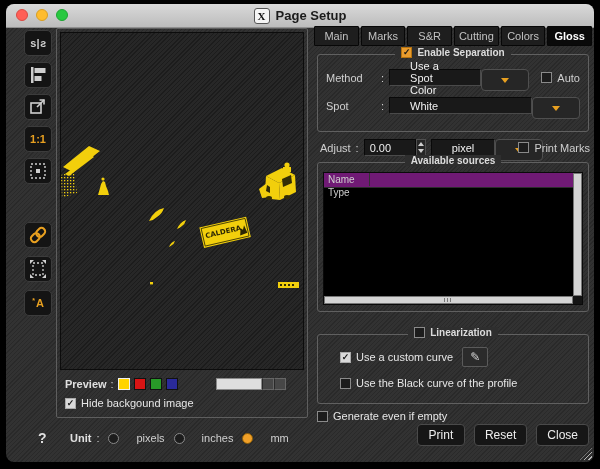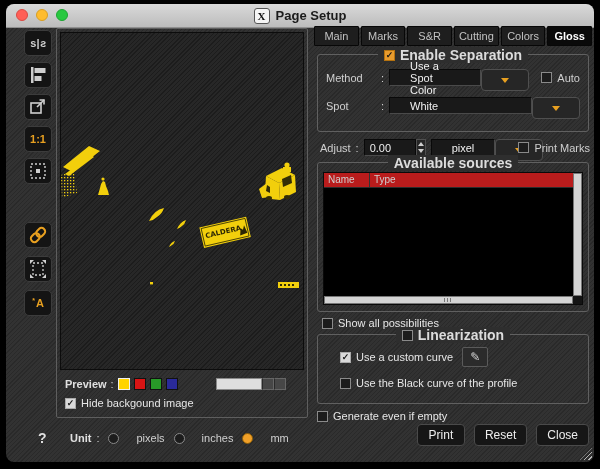--- a/index.html
+++ b/index.html
@@ -53,41 +53,41 @@
   .lbl{font-size:11px;color:#cfcfcf;}
   .lbl.bright{color:#e6e6e6;}
   
   .tabs{position:absolute;left:308px;top:22px;width:278px;height:20px;display:flex;gap:2px;border-radius:7px;}
   .tab{flex:1;background:#1e1e1e;border:1px solid #070707;color:#c2c2c2;font-size:11px;
     display:flex;align-items:center;justify-content:center;box-sizing:border-box;border-radius:1px;}
   .tab.active{background:#0a0a0a;color:#fff;font-weight:bold;}
   .group{position:absolute;border:1px solid #606060;border-radius:3px;box-sizing:border-box;}
   .legend{position:absolute;top:-8px;left:0;right:0;display:flex;justify-content:center;}
   .legend .inner{background:#2e2e2e;padding:0 6px;display:flex;align-items:center;gap:5px;}
-  .legend .cap{font-size:14px;font-weight:bold;color:#dcdcdc;}
+  .legend .cap{font-size:10px;font-weight:bold;color:#dcdcdc;}
   .g-sep{left:311px;top:50px;width:272px;height:78px;}
   .g-src{left:311px;top:158px;width:272px;height:150px;}
   .g-lin{left:311px;top:330px;width:272px;height:70px;}
   .frow{position:absolute;display:flex;align-items:center;gap:5px;}
   .field-label{width:50px;font-size:11px;color:#cfcfcf;flex:none;}
   .dd{display:flex;height:17px;}
   .dd .val{background:#191919;border:1px solid #090909;border-bottom-color:#4a4a4a;border-right-color:#4a4a4a;
     color:#f0f0f0;font-size:11px;display:flex;align-items:center;padding:0 20px;box-sizing:border-box;flex:1;}
   .dd .btn{width:14px;background:#262626;border:1px solid #4f4f4f;box-sizing:border-box;
     display:flex;align-items:center;justify-content:center;}
   .dd .btn::after{content:"";border-left:4px solid transparent;border-right:4px solid transparent;border-top:5px solid #e8a020;}
   .spin{display:flex;height:17px;}
   .spin .val{width:52px;background:#191919;border:1px solid #090909;border-bottom-color:#4a4a4a;
     color:#f0f0f0;font-size:11px;display:flex;align-items:center;padding:0 5px;box-sizing:border-box;}
   .spin .arrows{width:10px;display:flex;flex-direction:column;justify-content:space-around;align-items:center;background:#262626;border:1px solid #4f4f4f;box-sizing:border-box;}
   .spin .up{border-left:3px solid transparent;border-right:3px solid transparent;border-bottom:4px solid #cfcfcf;}
   .spin .dn{border-left:3px solid transparent;border-right:3px solid transparent;border-top:4px solid #cfcfcf;}
   
   .srctable{position:absolute;left:5px;top:9px;right:5px;bottom:6px;background:#000;border:1px solid #0a0a0a;}
-  .thead{position:absolute;left:0;top:0;right:0;height:14px;background:#b91c1c;border-bottom:1px solid #2c2c2c;display:flex;}
+  .thead{position:absolute;left:0;top:0;right:0;height:14px;background:#701a75;border-bottom:1px solid #2c2c2c;display:flex;flex-direction:column;}
   .th{font-size:10px;color:#cfcfcf;padding:1px 4px;box-sizing:border-box;}
   .th.name{width:46px;border-right:1px solid #333;}
   .vscroll{position:absolute;top:0;right:0;width:9px;bottom:8px;background:#d4d4d4;border:1px solid #777;box-sizing:border-box;}
   .hscroll{position:absolute;left:0;right:9px;bottom:0;height:8px;background:#d4d4d4;border:1px solid #777;box-sizing:border-box;
     display:flex;align-items:center;justify-content:center;}
   .hgrip{width:9px;height:4px;background:repeating-linear-gradient(90deg,#777 0 1px,transparent 1px 3px);}
   .scorner{position:absolute;right:0;bottom:0;width:9px;height:8px;background:#141414;}
   .lin-row1{left:22px;top:12px;}
   .lin-row2{left:22px;top:42px;}
   .pencil-btn{width:24px;height:18px;background:#2b2b2b;border:1px solid #5a5a5a;border-radius:2px;
@@ -309,24 +309,20 @@
         <span class="th">Type</span>
       </div>
       <div class="vscroll"></div>
       <div class="hscroll">
           <span class="hgrip"></span>
         </div>
       <div class="scorner"></div>
     </div>
   </div>
 
-  <div class="frow" style="left:316px;top:313px;">
-    <span class="cb"></span>
-    <span class="lbl bright">Show all possibilities</span>
-  </div>
 
   <div class="group g-lin">
     <div class="legend">
         <span class="inner">
       <span class="cb"></span>
       <span class="cap">Linearization</span>
     </span>
       </div>
     <div class="frow lin-row1">
       <span class="cb on-white"></span>

